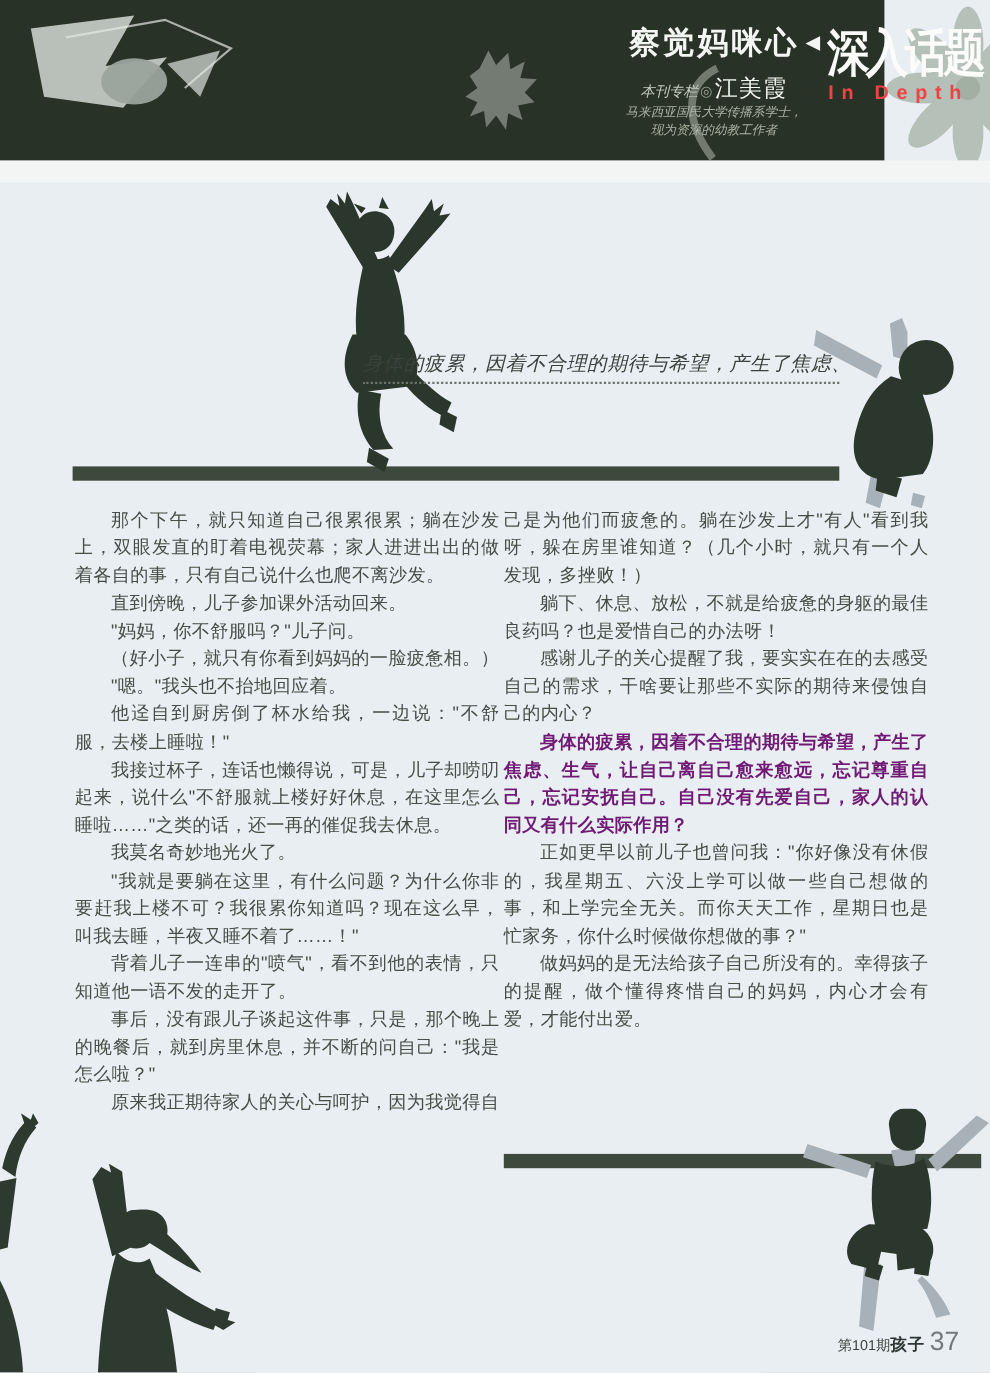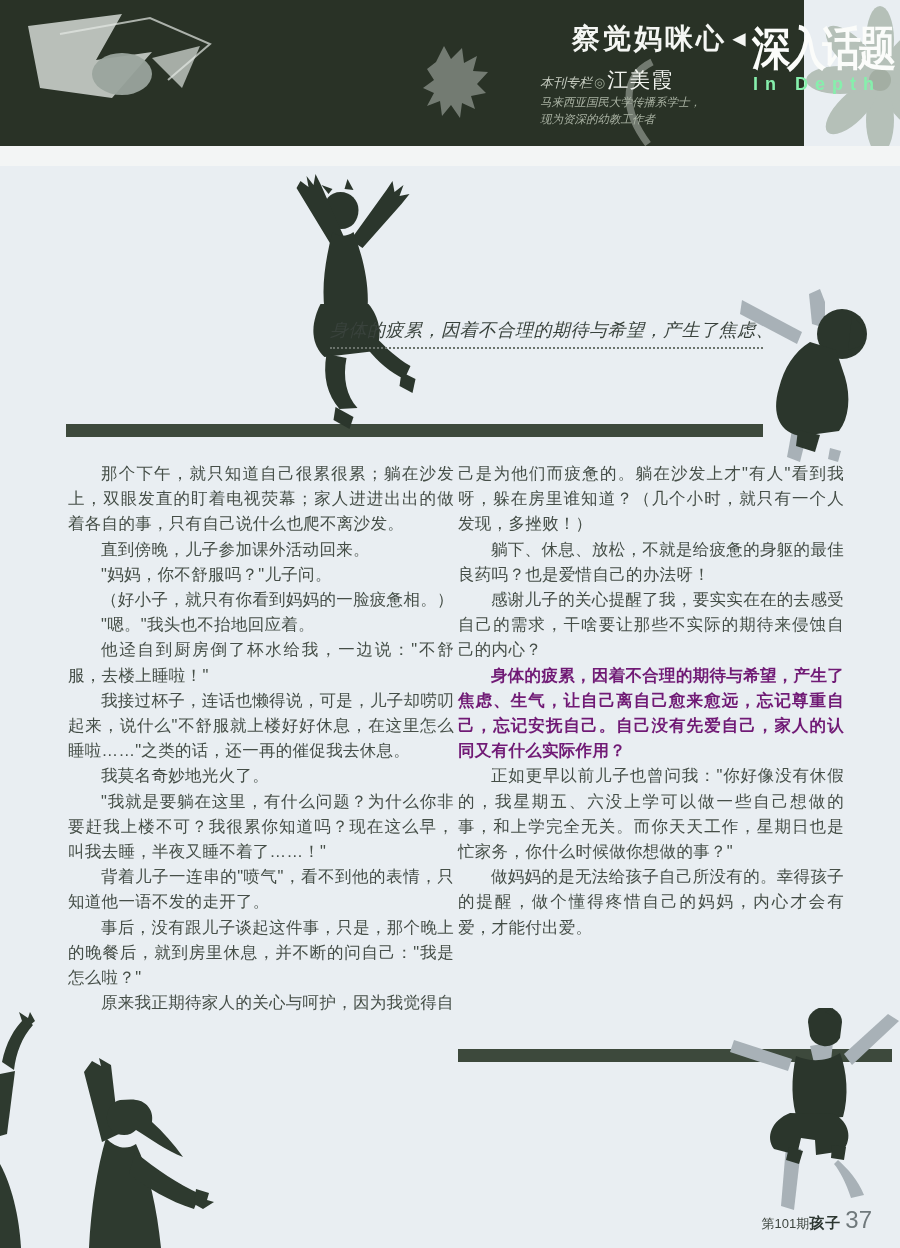--- a/index.html
+++ b/index.html
@@ -5,22 +5,22 @@
   html,body{margin:0;padding:0;}
   body{font-family:"Liberation Sans",sans-serif;background:#c9ced2;}
   .page{position:relative;width:900px;height:1248px;margin:0 auto;background:#e9eef2;overflow:hidden;}
 
   
   .header{position:absolute;left:0;top:0;width:804px;height:146px;background:#293226;}
   .header svg{position:absolute;left:0;top:0;}
   .hdr-section{position:absolute;left:572px;top:20px;color:#f4f6f3;font-size:28px;font-weight:bold;letter-spacing:3px;white-space:nowrap;}
   .hdr-section .arrow{font-size:16px;vertical-align:4px;margin-left:6px;letter-spacing:0;}
   .hdr-title{position:absolute;left:752px;top:18px;color:#fbfcfa;font-size:46px;font-weight:bold;letter-spacing:-4px;transform:scaleX(.84);transform-origin:left top;white-space:nowrap;}
-  .hdr-title-en{position:absolute;left:753px;top:74px;color:#86efac;font-size:18px;font-weight:bold;letter-spacing:7px;white-space:nowrap;}
-  .hdr-author{position:absolute;left:540px;top:66px;width:218px;text-align:left;color:#b7bfb3;}
+  .hdr-title-en{position:absolute;left:753px;top:74px;color:#ef4444;font-size:18px;font-weight:bold;letter-spacing:7px;white-space:nowrap;}
+  .hdr-author{position:absolute;left:540px;top:66px;width:218px;text-align:center;color:#b7bfb3;}
   .hdr-author .line1{font-size:13px;font-style:italic;color:#c6ccc0;}
   .hdr-author .line1 .name{font-size:21px;font-style:normal;color:#f2f4ef;letter-spacing:1px;}
   .hdr-author .line1 .sep{color:#9aa593;margin:0 2px;font-style:normal;}
   .hdr-author .bio{font-size:11.5px;font-style:italic;line-height:17px;color:#a9b2a3;}
   .strip{position:absolute;left:0;top:146px;width:900px;height:20px;background:#f3f5f5;}
 
   
   .article-title{position:absolute;top:222px;left:66px;font-size:62px;font-weight:bold;color:#2a352c;letter-spacing:5px;white-space:nowrap;z-index:2;}
   .article-title .t2{margin-left:96px;}
   .title-figure{position:absolute;left:238px;top:164px;z-index:3;}

